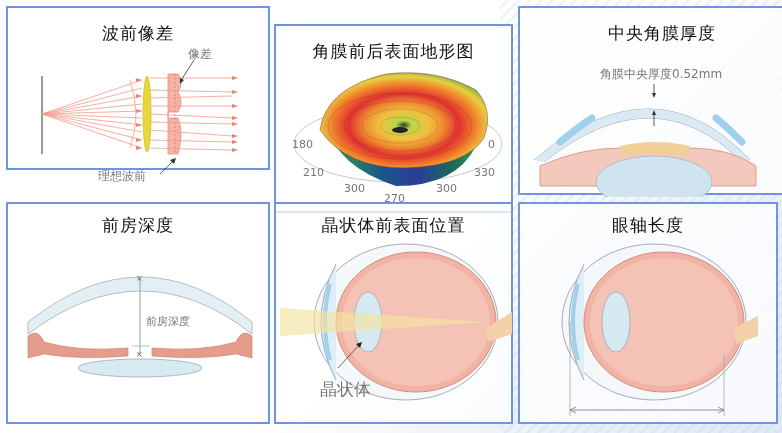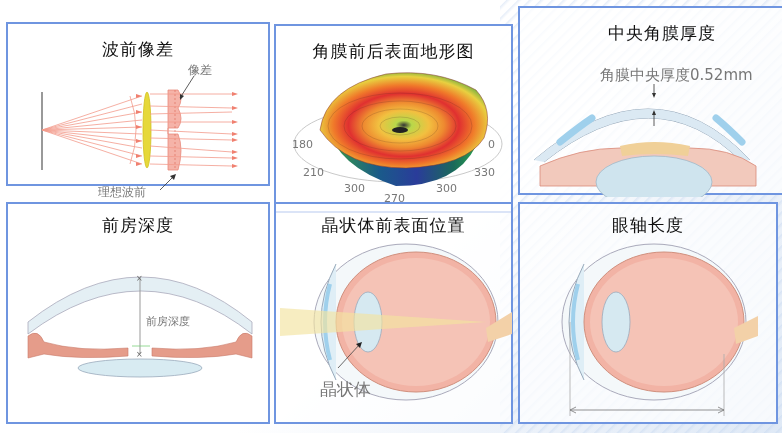--- a/index.html
+++ b/index.html
@@ -13,21 +13,21 @@
   .panel.p3,.panel.p5,.panel.p6{background:rgba(255,255,255,0.75);}
   .ptitle{position:absolute;left:0;right:0;text-align:center;font-size:17px;color:#111;letter-spacing:1px;}
   .lbl{position:absolute;font-size:11px;color:#777;white-space:nowrap;}
   svg{position:absolute;left:0;top:0;}
 </style>
 </head>
 <body>
 
 <div class="bgstripes"></div>
 
-<div class="panel p1" style="left:6px;top:22px;width:264px;height:164px;">
+<div class="panel p1" style="left:6px;top:6px;width:264px;height:164px;">
   <div class="ptitle" style="top:14px;">波前像差</div>
   <svg width="264" height="189">
     <line x1="34" y1="68" x2="34" y2="146" stroke="#555" stroke-width="1.2"></line>
     <g stroke="#f29a8c" stroke-width="0.8" fill="none">
       <line x1="34" y1="106" x2="134" y2="72"></line>
         <line x1="34" y1="106" x2="134" y2="80"></line>
       <line x1="34" y1="106" x2="134" y2="88"></line>
         <line x1="34" y1="106" x2="134" y2="96"></line>
       <line x1="34" y1="106" x2="134" y2="103"></line>
         <line x1="34" y1="106" x2="134" y2="110"></line>
@@ -115,21 +115,21 @@
   <div class="lbl" style="left:212px;top:112px;font-size:11px;">0</div>
   <div class="lbl" style="left:27px;top:140px;font-size:11px;">210</div>
   <div class="lbl" style="left:198px;top:140px;font-size:11px;">330</div>
   <div class="lbl" style="left:68px;top:156px;font-size:11px;">300</div>
   <div class="lbl" style="left:108px;top:166px;font-size:11px;">270</div>
   <div class="lbl" style="left:160px;top:156px;font-size:11px;">300</div>
 </div>
 
 <div class="panel p3" style="left:518px;top:6px;width:288px;height:189px;">
   <div class="ptitle" style="top:14px;">中央角膜厚度</div>
-  <div class="lbl" style="left:80px;top:58px;font-size:15px;">角膜中央厚度0.52mm</div>
+  <div class="lbl" style="left:80px;top:58px;font-size:12px;">角膜中央厚度0.52mm</div>
   <svg width="260" height="189">
     <path d="M14 152 Q134 50 230 152" fill="none" stroke="#9ab" stroke-width="1"></path>
     <path d="M24 154 Q134 66 222 154" fill="none" stroke="#9ab" stroke-width="1"></path>
     <path d="M14 152 Q134 50 230 152 L222 154 Q134 66 24 154 Z" fill="#dbe9f3"></path>
     <path d="M40 134 Q60 118 72 110" stroke="#9fd0ec" stroke-width="7" stroke-linecap="round" fill="none"></path>
     <path d="M196 110 Q208 120 222 134" stroke="#9fd0ec" stroke-width="7" stroke-linecap="round" fill="none"></path>
     <line x1="134" y1="76" x2="134" y2="88" stroke="#333" stroke-width="0.8"></line>
     <polygon points="134,90 132,85 136,85" fill="#333"></polygon>
     <line x1="134" y1="118" x2="134" y2="104" stroke="#333" stroke-width="0.8"></line>
     <polygon points="134,102 132,107 136,107" fill="#333"></polygon>

